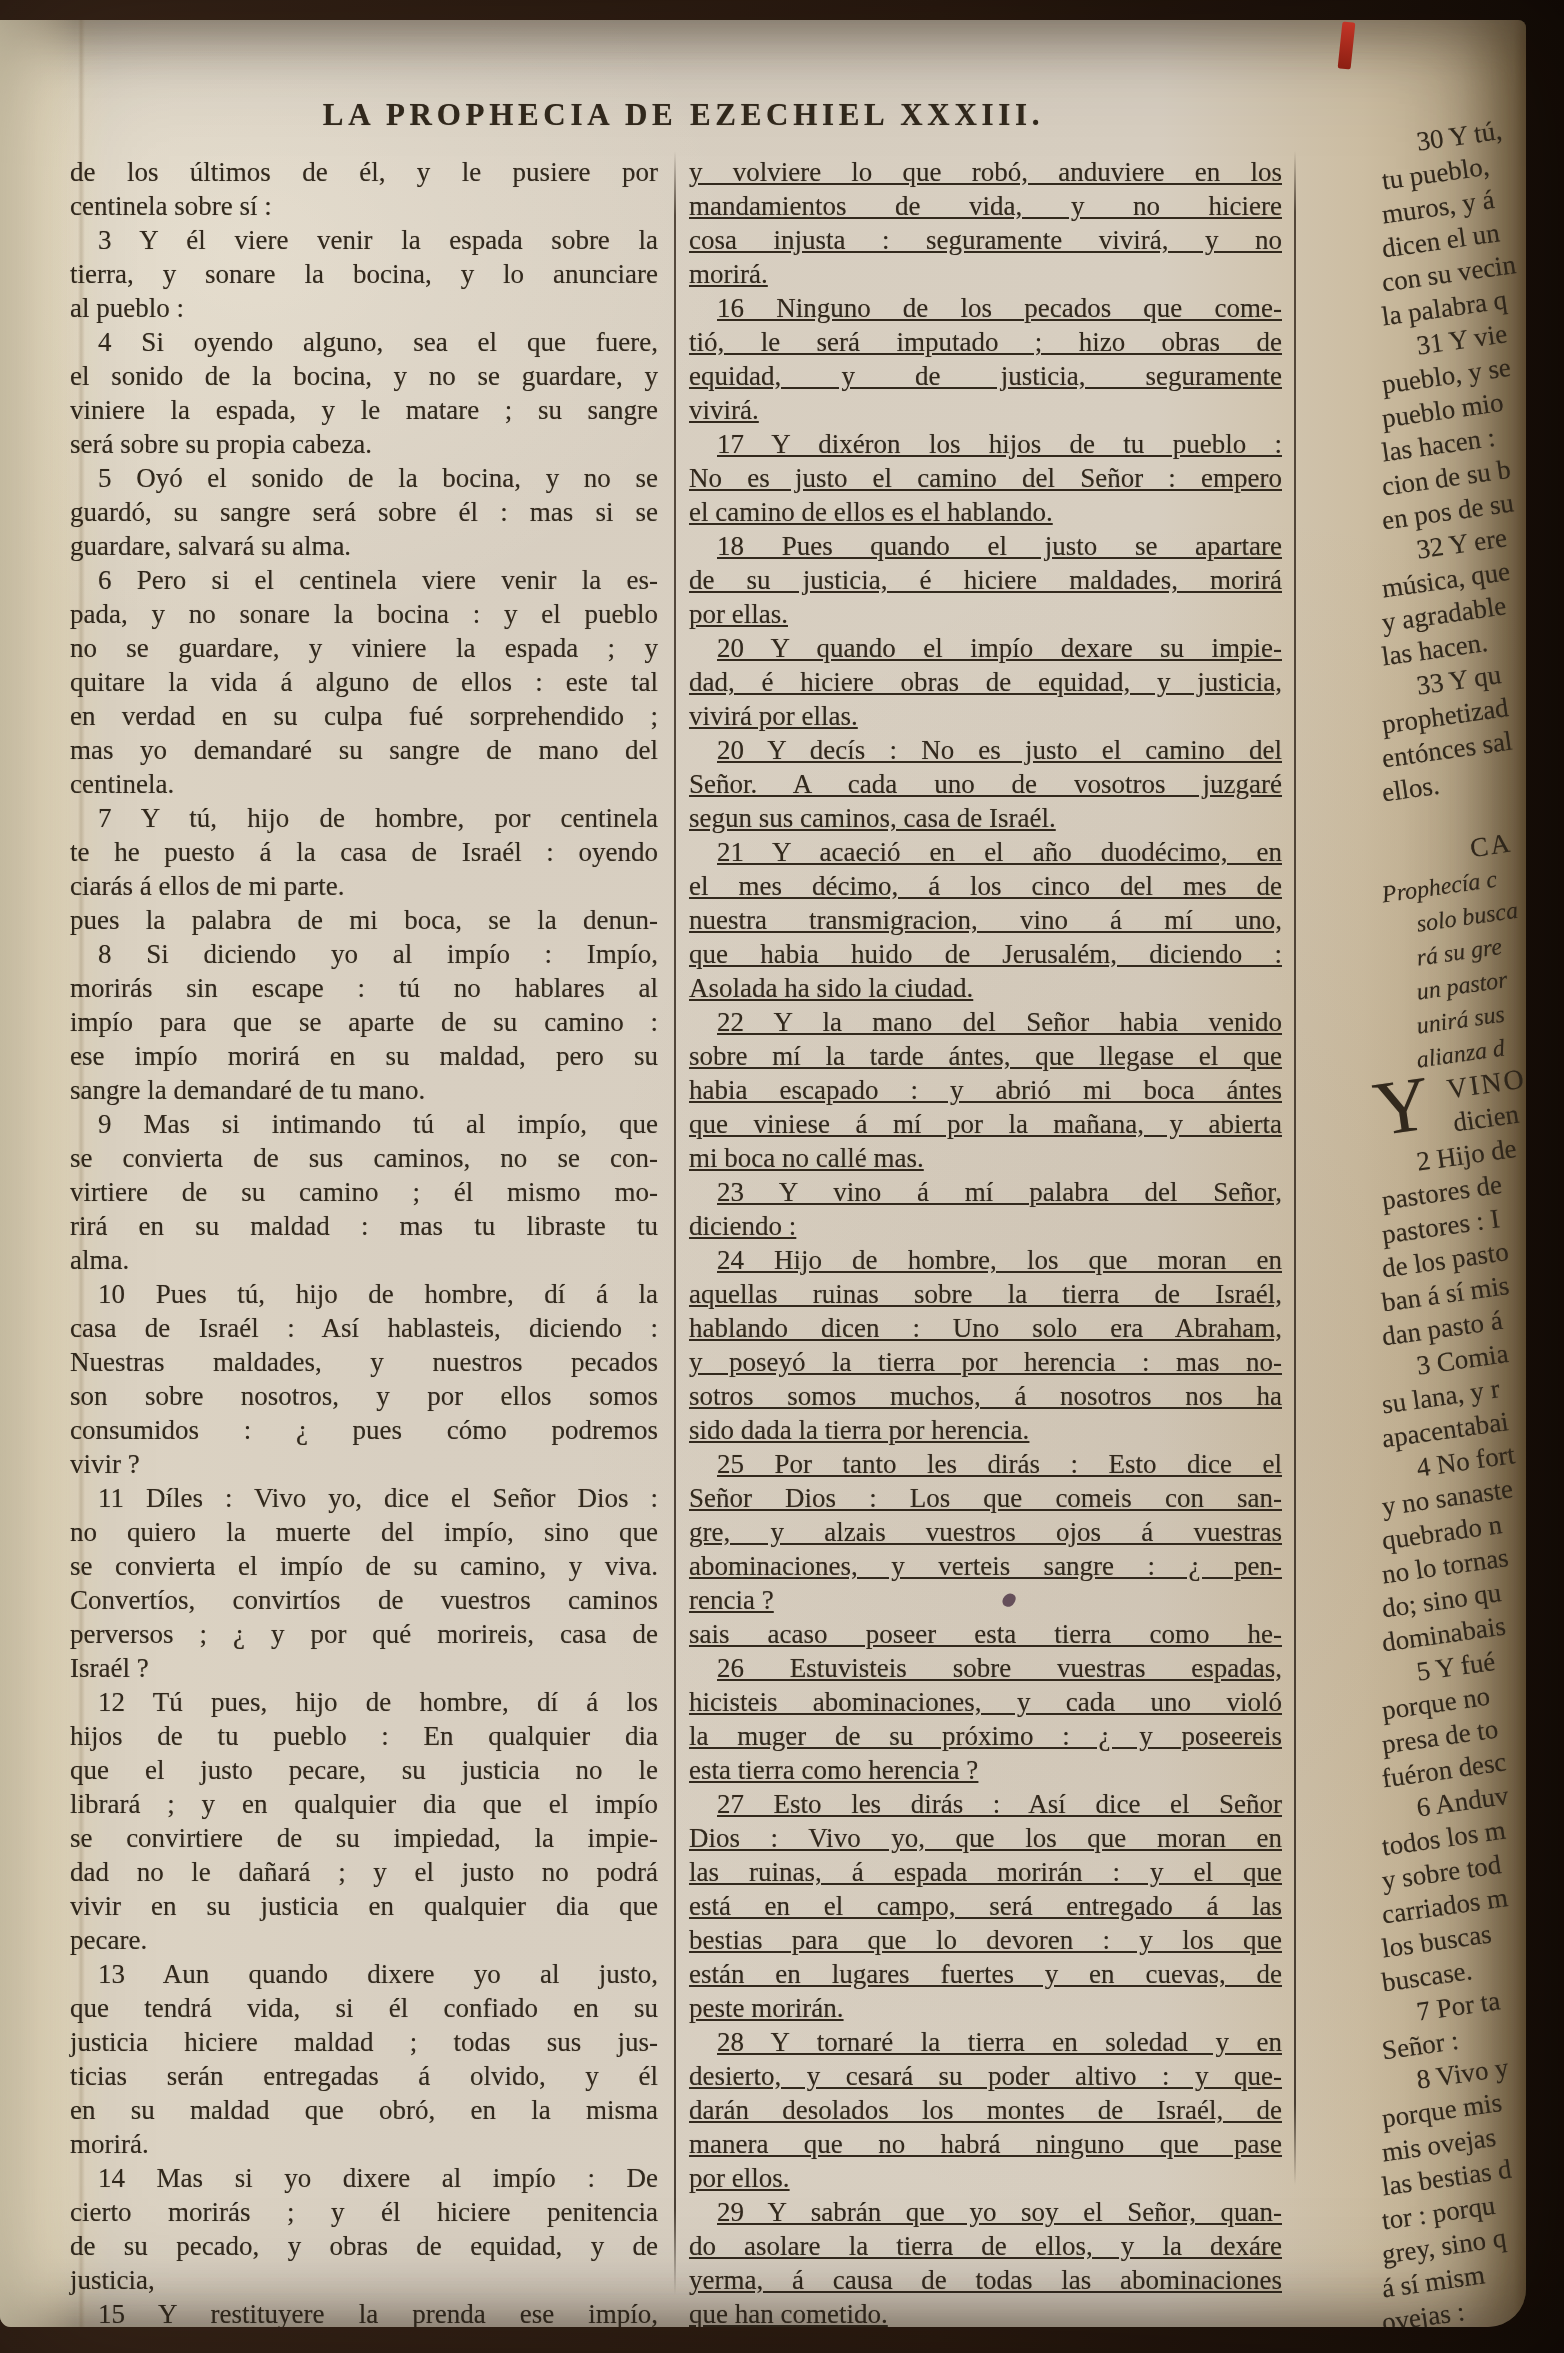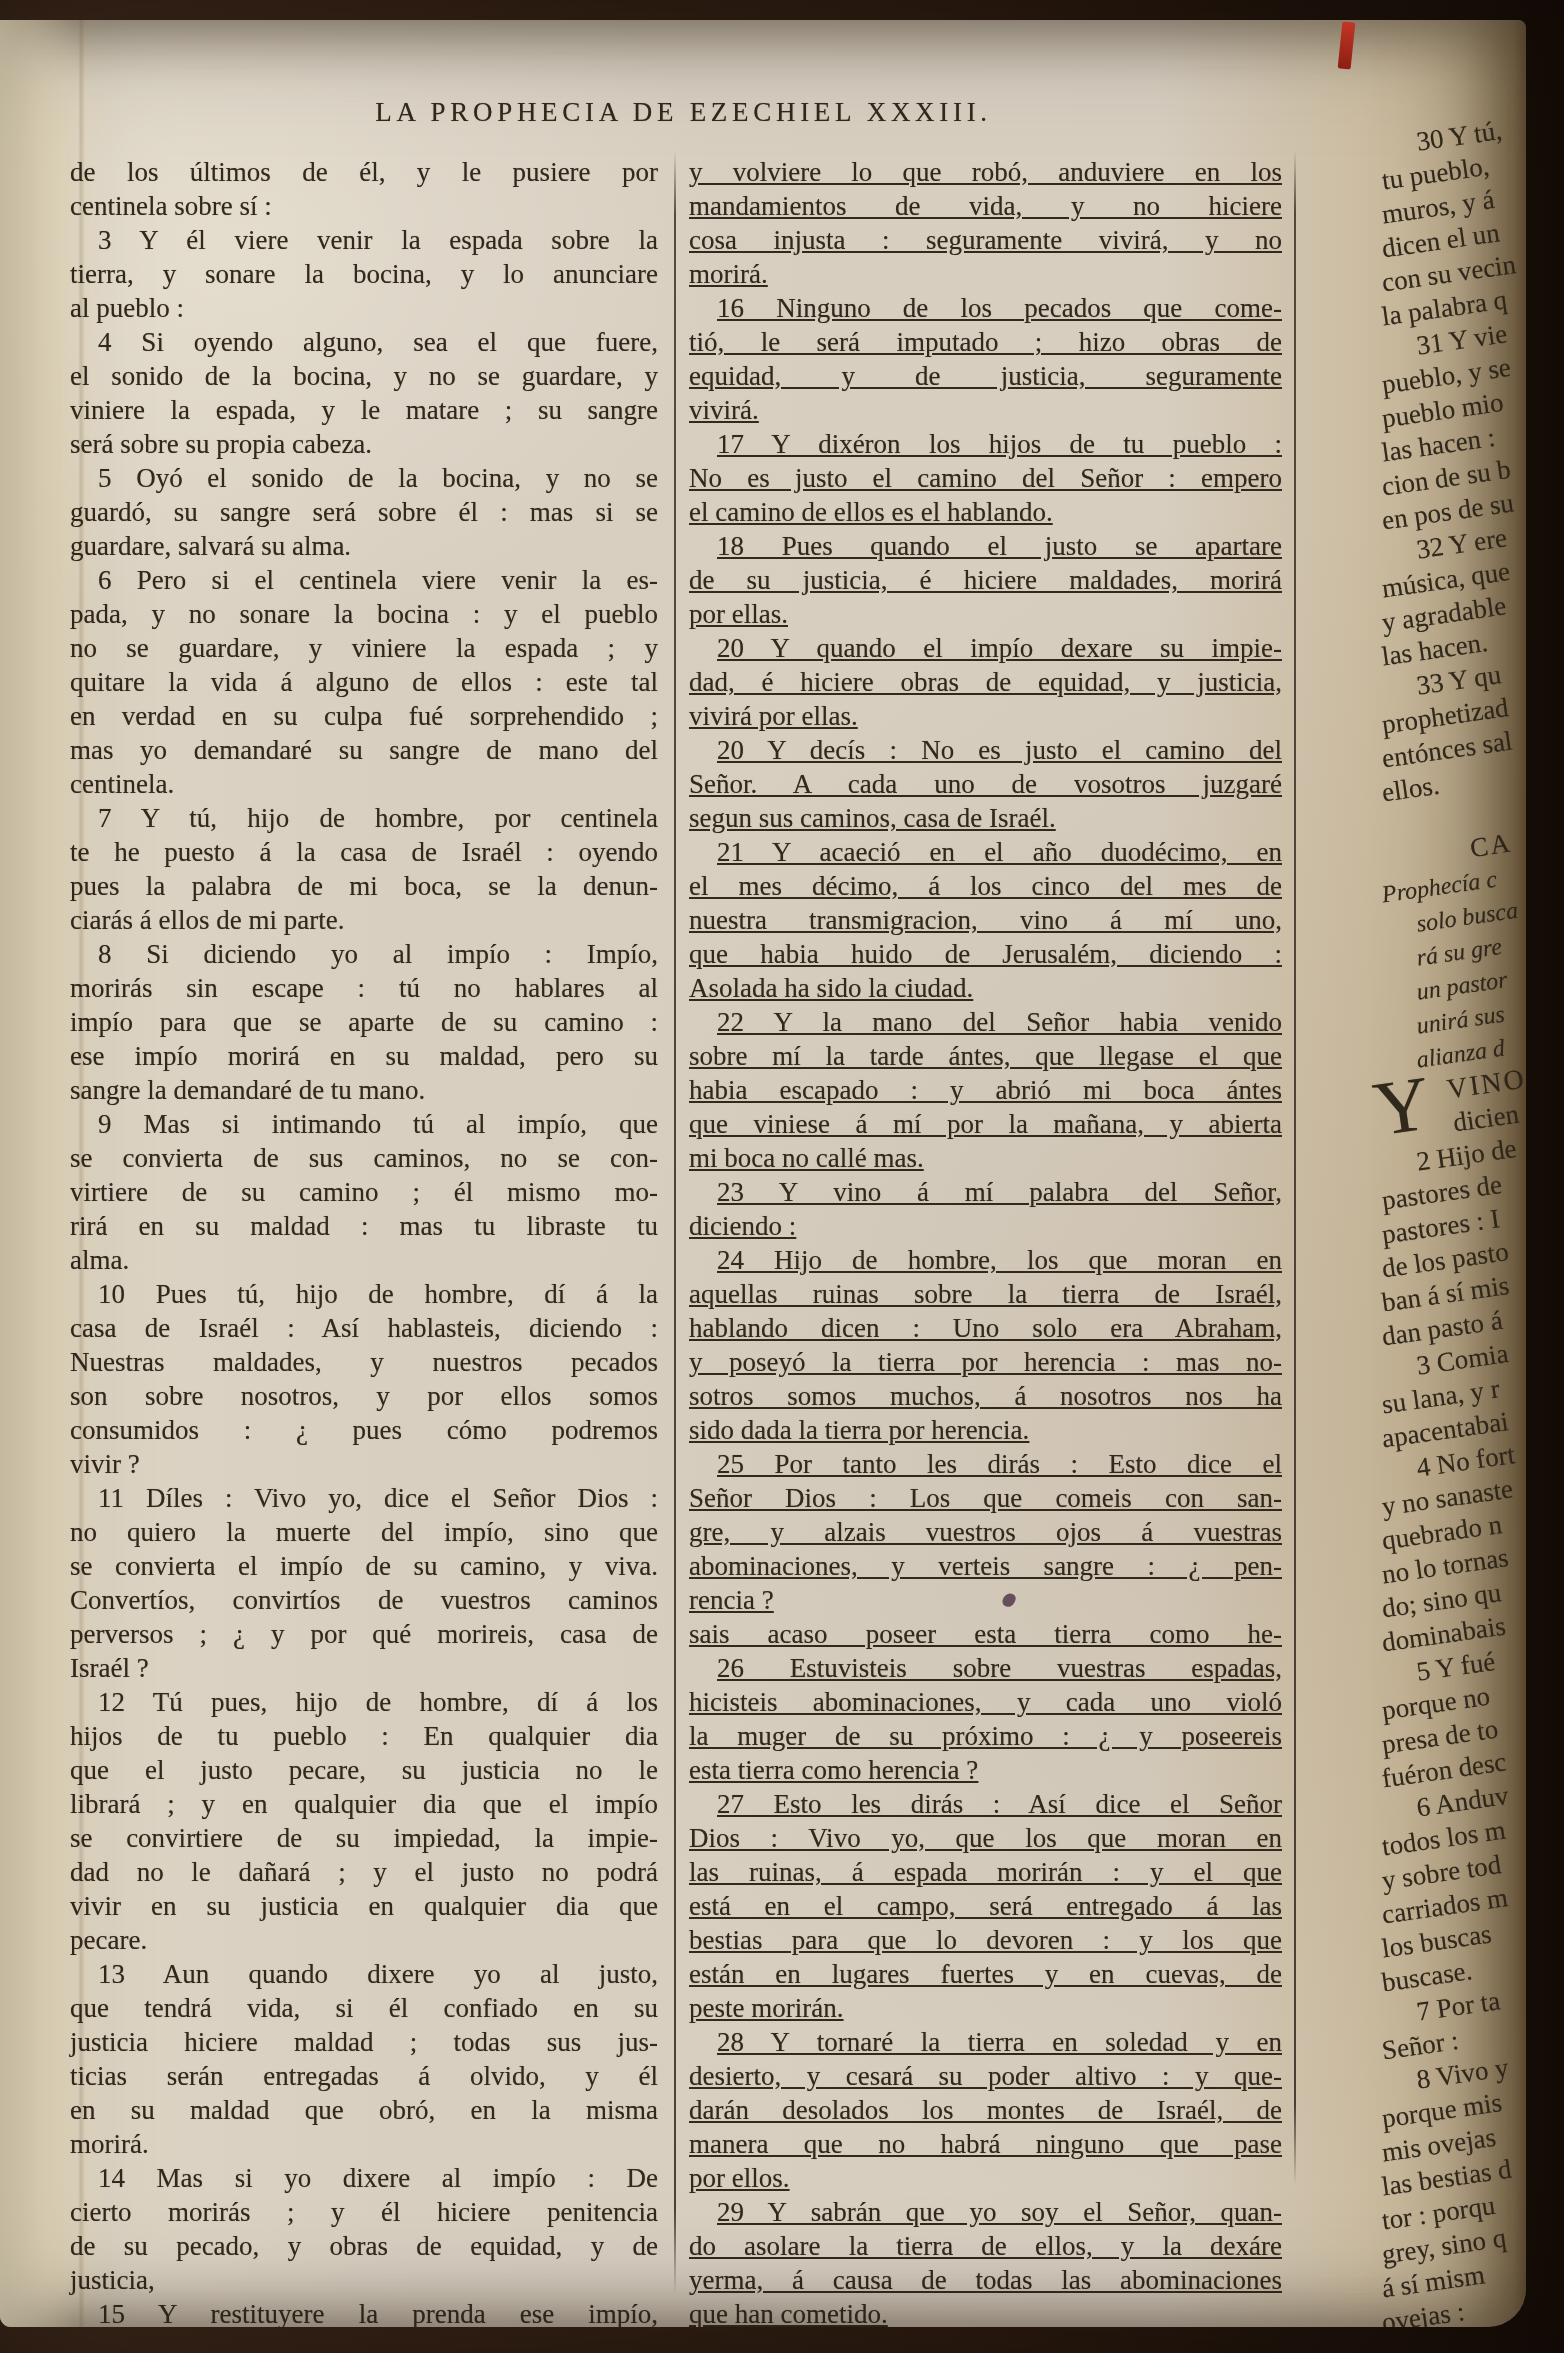--- a/index.html
+++ b/index.html
@@ -19,21 +19,21 @@
       radial-gradient(939px 1252px at 82% 60%, rgba(120,90,50,.10), transparent 72%),
       linear-gradient(90deg,#ecdfc2 0px,#e7dbbf 55px,#dcd3c3 110px,#d8cfc1 407px,#d7cec0 1158px,#ccbda2 1362px,#bcab8c 1463px,#a8946f 1514px,#8d7752 1526px);
     box-shadow:inset -43px 0 70px rgba(45,28,12,.38), inset 0 22px 39px rgba(70,48,25,.20),
       inset 0 -19px 36px rgba(70,48,25,.18), inset 31px 0 47px rgba(255,248,230,.25);
   }
   .foreedge{position:absolute;left:0;top:0;width:102px;height:100%;pointer-events:none;
     background:linear-gradient(90deg, rgba(240,228,196,.9) 0px, rgba(236,223,192,.55) 36px,
       rgba(230,218,188,0) 75px, rgba(120,95,60,0) 78px, rgba(120,95,60,.22) 81px, rgba(120,95,60,0) 85px);}
   .title{
     position:absolute;left:81px;top:77px;width:1205px;margin:0;
-    text-align:center;font-size:27px;font-weight:400;letter-spacing:4.7px;
+    text-align:center;font-size:31px;font-weight:700;letter-spacing:4.7px;
     color:var(--ink,#32291d);white-space:nowrap;
     text-shadow:0 0 0.8px rgba(40,30,18,.45);
   }
   .col{position:absolute;color:var(--ink,#32291d);}
   .line{
     height:34px;line-height:34px;font-size:27px;
     text-align:justify;text-align-last:justify;
     text-shadow:0 0 0.8px rgba(40,30,18,.40);
   }
   .line.end{text-align-last:left;}
@@ -84,22 +84,22 @@
         <div class="line end"><span>guardare, salvará su alma.</span></div>
         <div class="line ind"><span>6 Pero si el centinela viere venir la es-</span></div>
         <div class="line"><span>pada, y no sonare la bocina : y el pueblo</span></div>
         <div class="line"><span>no se guardare, y viniere la espada ; y</span></div>
         <div class="line"><span>quitare la vida á alguno de ellos : este tal</span></div>
         <div class="line"><span>en verdad en su culpa fué sorprehendido ;</span></div>
         <div class="line"><span>mas yo demandaré su sangre de mano del</span></div>
         <div class="line end"><span>centinela.</span></div>
         <div class="line ind"><span>7 Y tú, hijo de hombre, por centinela</span></div>
         <div class="line"><span>te he puesto á la casa de Israél : oyendo</span></div>
+        <div class="line end"><span>ciarás á ellos de mi parte.</span></div>
         <div class="line"><span>pues la palabra de mi boca, se la denun-</span></div>
-        <div class="line end"><span>ciarás á ellos de mi parte.</span></div>
         <div class="line ind"><span>8 Si diciendo yo al impío : Impío,</span></div>
         <div class="line"><span>morirás sin escape : tú no hablares al</span></div>
         <div class="line"><span>impío para que se aparte de su camino :</span></div>
         <div class="line"><span>ese impío morirá en su maldad, pero su</span></div>
         <div class="line end"><span>sangre la demandaré de tu mano.</span></div>
         <div class="line ind"><span>9 Mas si intimando tú al impío, que</span></div>
         <div class="line"><span>se convierta de sus caminos, no se con-</span></div>
         <div class="line"><span>virtiere de su camino ; él mismo mo-</span></div>
         <div class="line"><span>rirá en su maldad : mas tu libraste tu</span></div>
         <div class="line end"><span>alma.</span></div>

